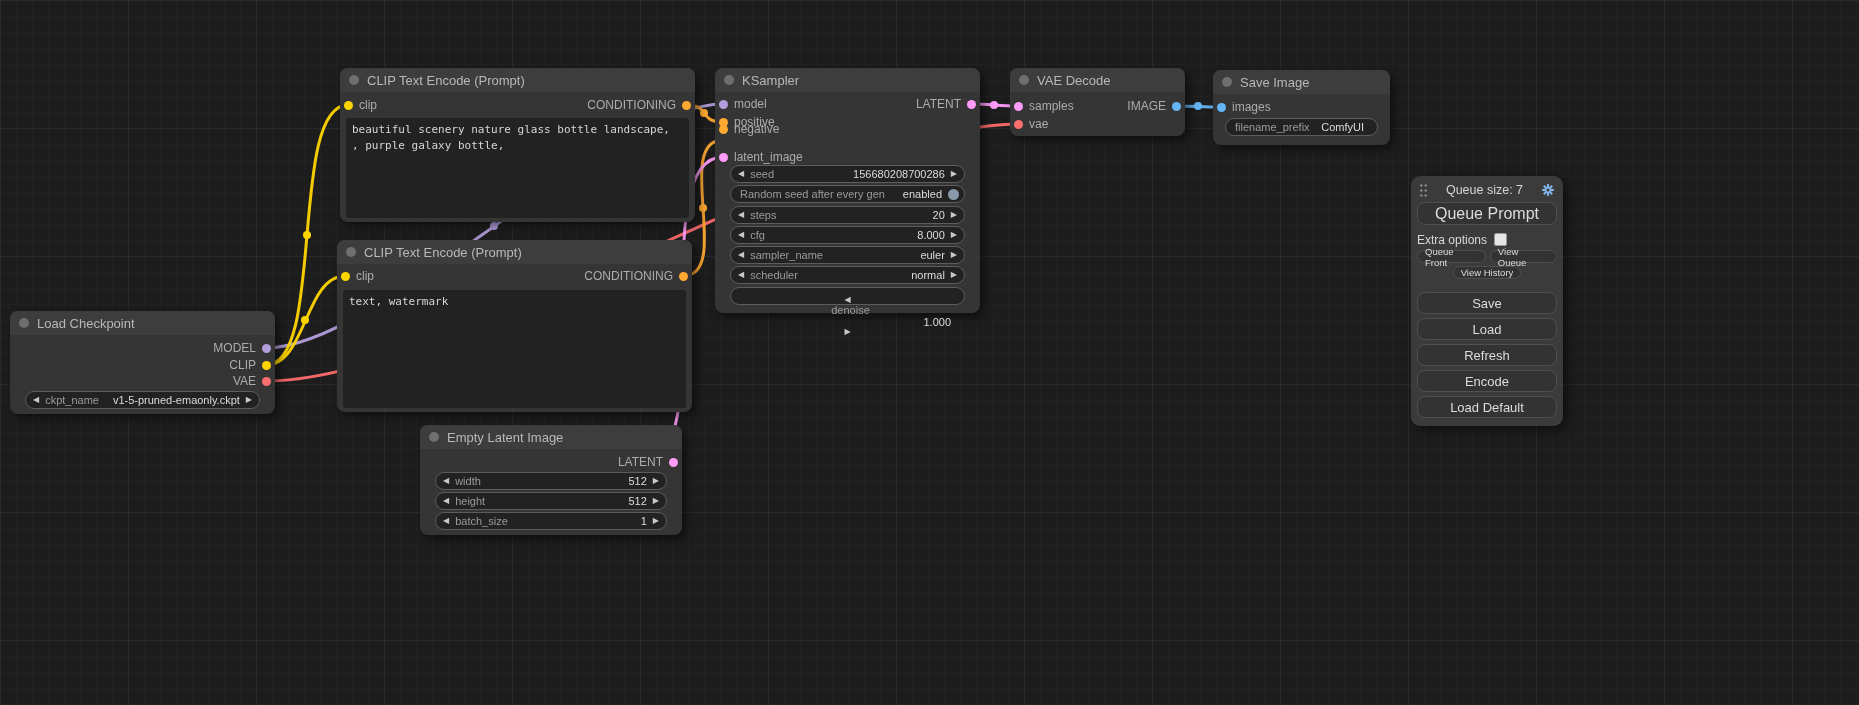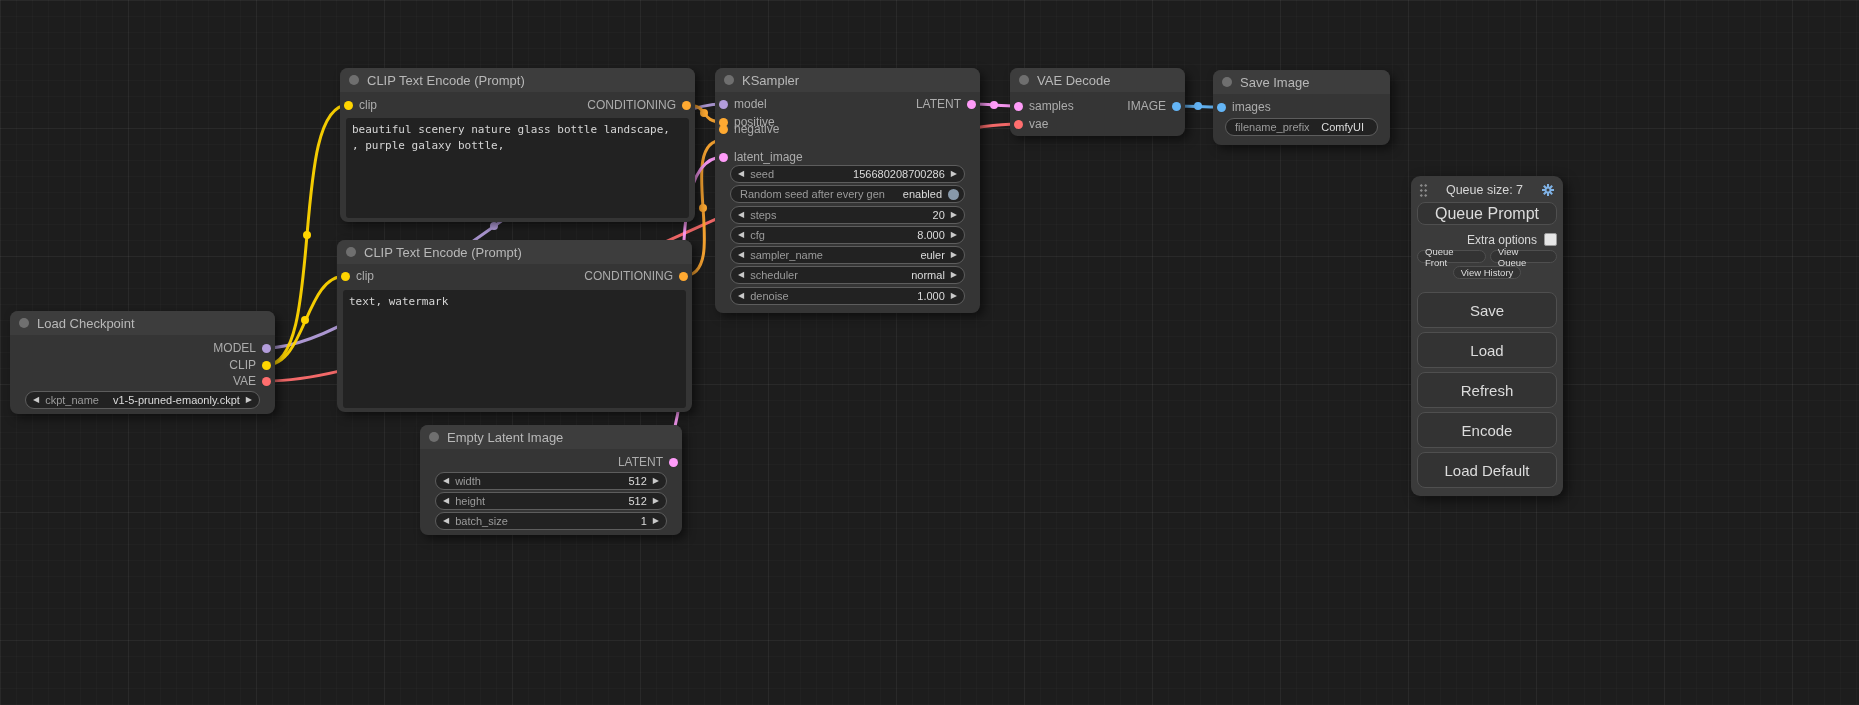--- a/index.html
+++ b/index.html
@@ -52,27 +52,27 @@
         border-radius:9px;box-shadow:4px 4px 12px rgba(0,0,0,.55);z-index:4;
         padding:4px 6px 8px;box-sizing:border-box;display:flex;flex-direction:column;color:#ddd;}
   .mhead{height:20px;display:flex;align-items:center;justify-content:space-between;padding:0 2px;}
   .drag-dots{width:9px;height:14px;background-image:radial-gradient(#8a8a8a 1.1px, transparent 1.3px);
              background-size:4.5px 5px;cursor:move;}
   .qsize{font-size:12.5px;color:#d6d6d6;}
   .mbtn{background:#333;border:1px solid #4f4f4f;border-radius:8px;color:#dcdcdc;
         font-family:"Liberation Sans",sans-serif;display:flex;align-items:center;justify-content:center;
         cursor:pointer;box-sizing:border-box;}
   .btn-qp{height:23px;font-size:16px;margin-top:2px;}
-  .extra-row{margin-top:8px;height:13px;display:flex;align-items:center;justify-content:flex-end;gap:7px;
+  .extra-row{margin-top:8px;height:13px;display:flex;align-items:center;justify-content:flex-start;gap:7px;
              font-size:12px;color:#d8d8d8;}
   .chk{width:11px;height:11px;background:#e6e6e6;border:1px solid #9a9a9a;border-radius:2px;}
   .small-row{margin-top:4px;display:flex;justify-content:center;gap:4px;}
   .btn-sm{height:13px;font-size:9.5px;border-radius:7px;padding:0 7px;}
   .vh-row{margin-top:3px;display:flex;justify-content:center;}
-  .btn-big{height:36px;font-size:15px;margin-top:4px;}
+  .btn-big{height:22px;font-size:13px;margin-top:4px;}
   .btn-save{margin-top:13px;}
 </style>
 </head>
 <body>
 
 <div class="canvas">
 
   <svg class="links" width="1859" height="705">
     <g>
       <path d="M 266 348 C 380 348, 609 104, 723 104" style="--c: #B39DDB;"></path>
@@ -223,21 +223,21 @@
       <span class="wname">sampler_name</span>
       <span class="wval">euler</span>
       <span class="arrow r"></span>
     </div>
     <div class="widget" style="top:198px;">
       <span class="arrow l"></span>
       <span class="wname">scheduler</span>
       <span class="wval">normal</span>
       <span class="arrow r"></span>
     </div>
-    <div class="widget" style="top:219px;">
+    <div class="widget" style="top:219px;flex-direction:column;">
       <span class="arrow l"></span>
       <span class="wname">denoise</span>
       <span class="wval">1.000</span>
       <span class="arrow r"></span>
     </div>
   </div>
 
   <div class="node" style="left:1010px;top:68px;width:175px;height:68px;">
     <div class="ntitle">
       <span class="tdot"></span>

